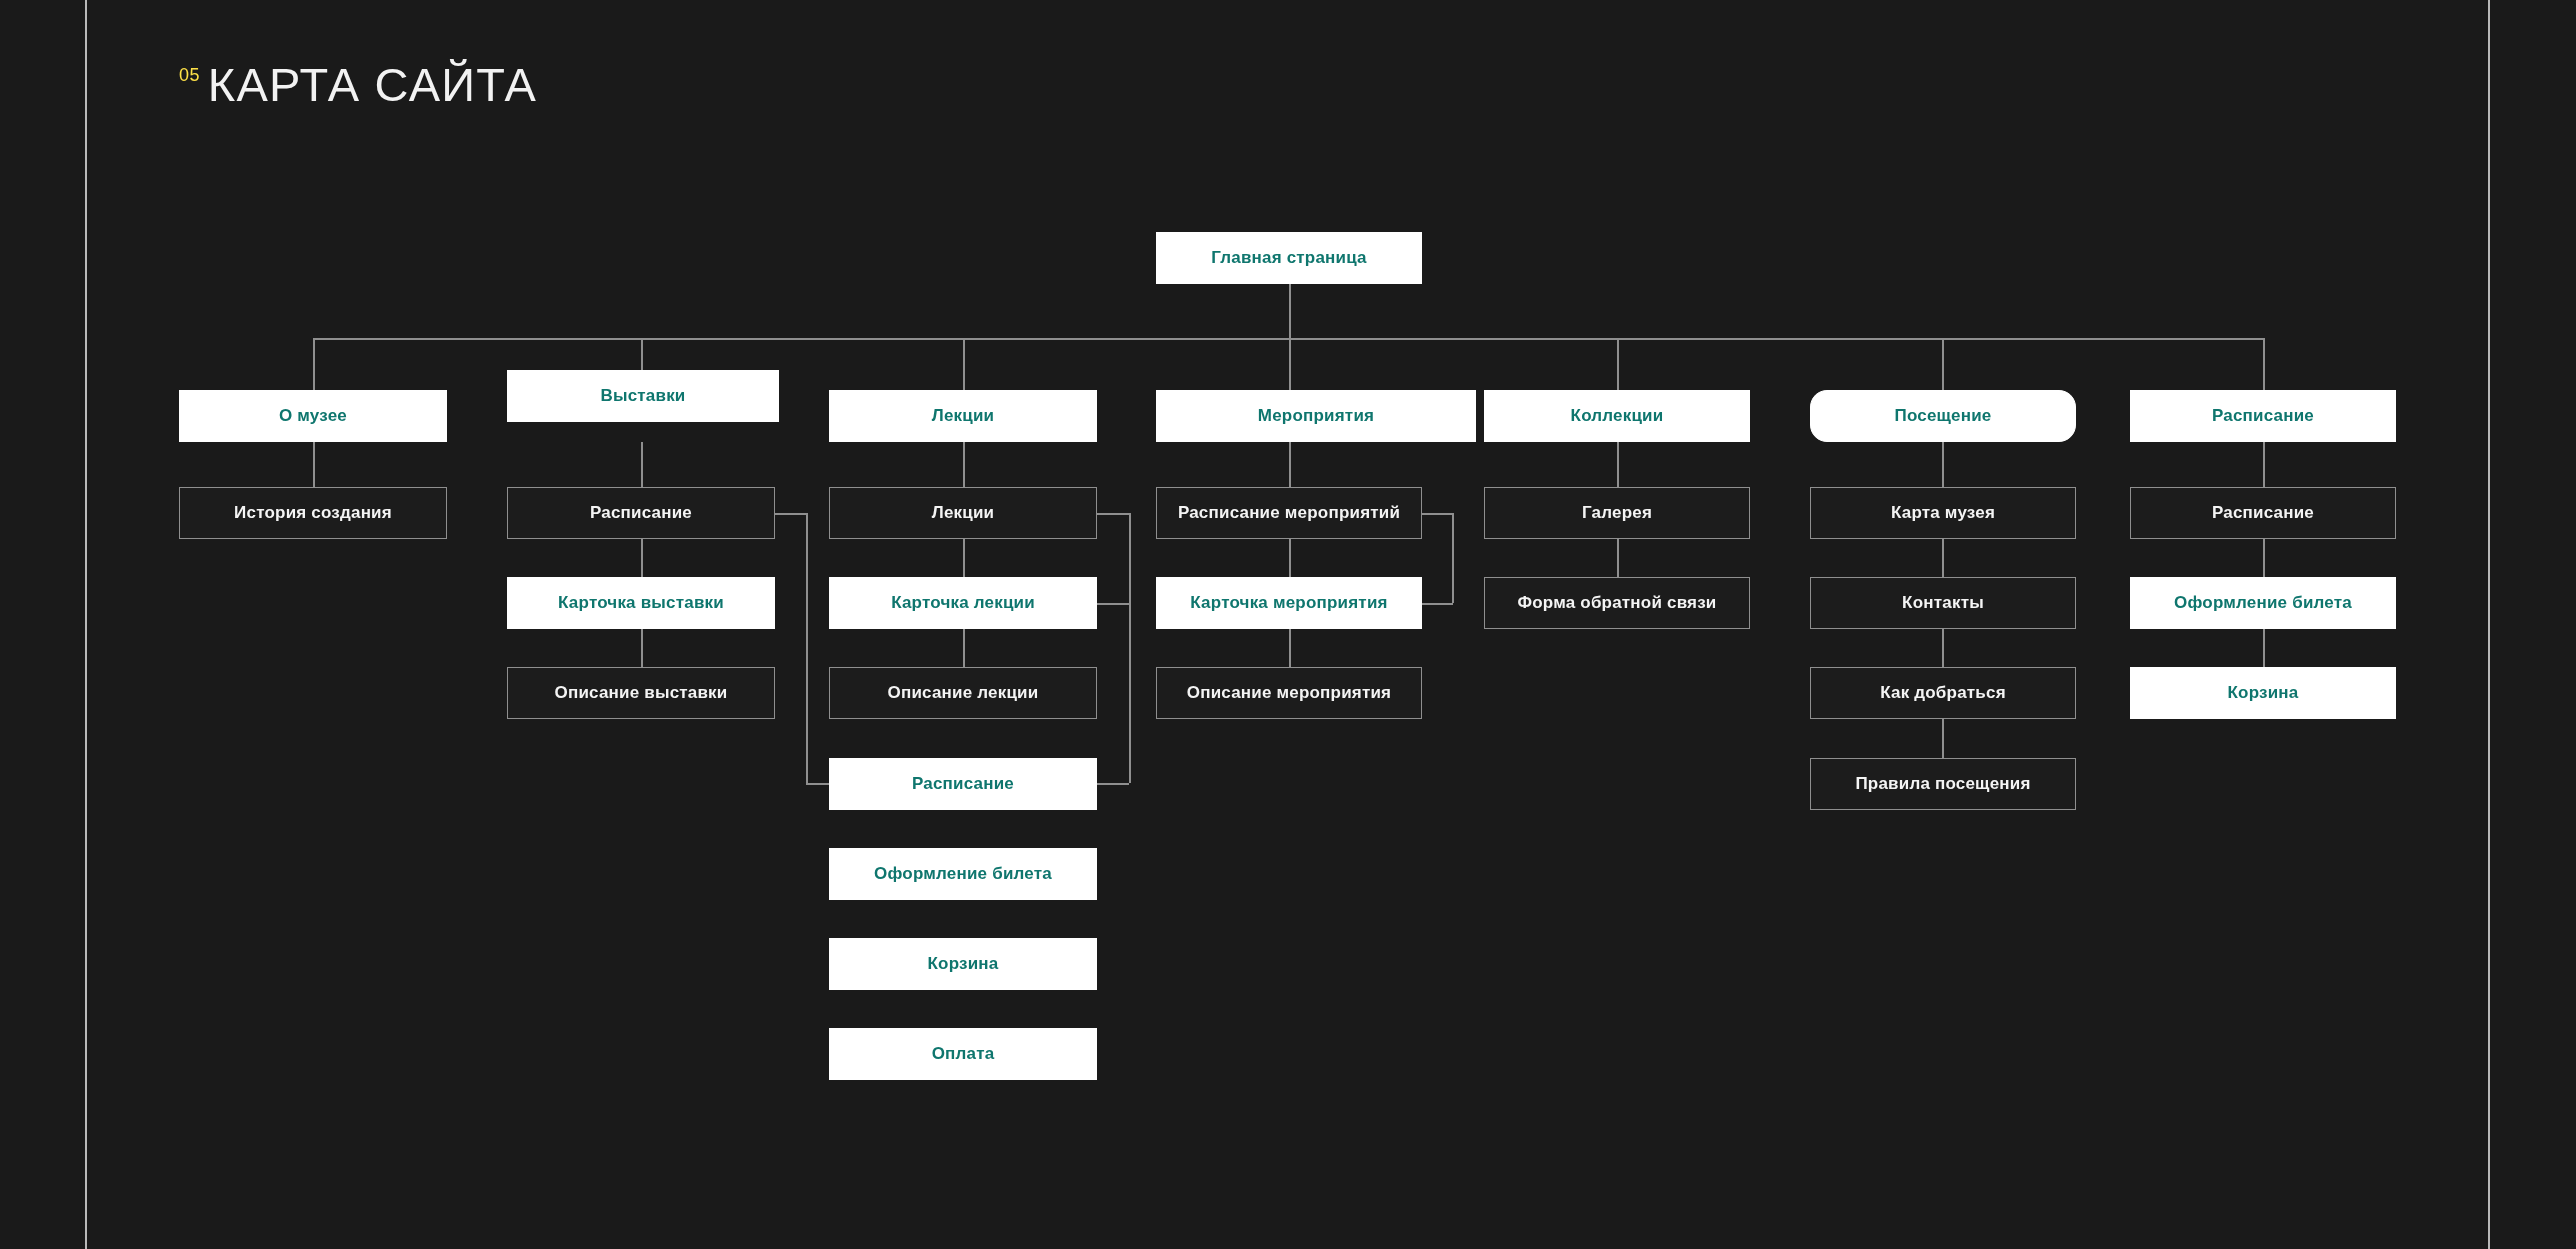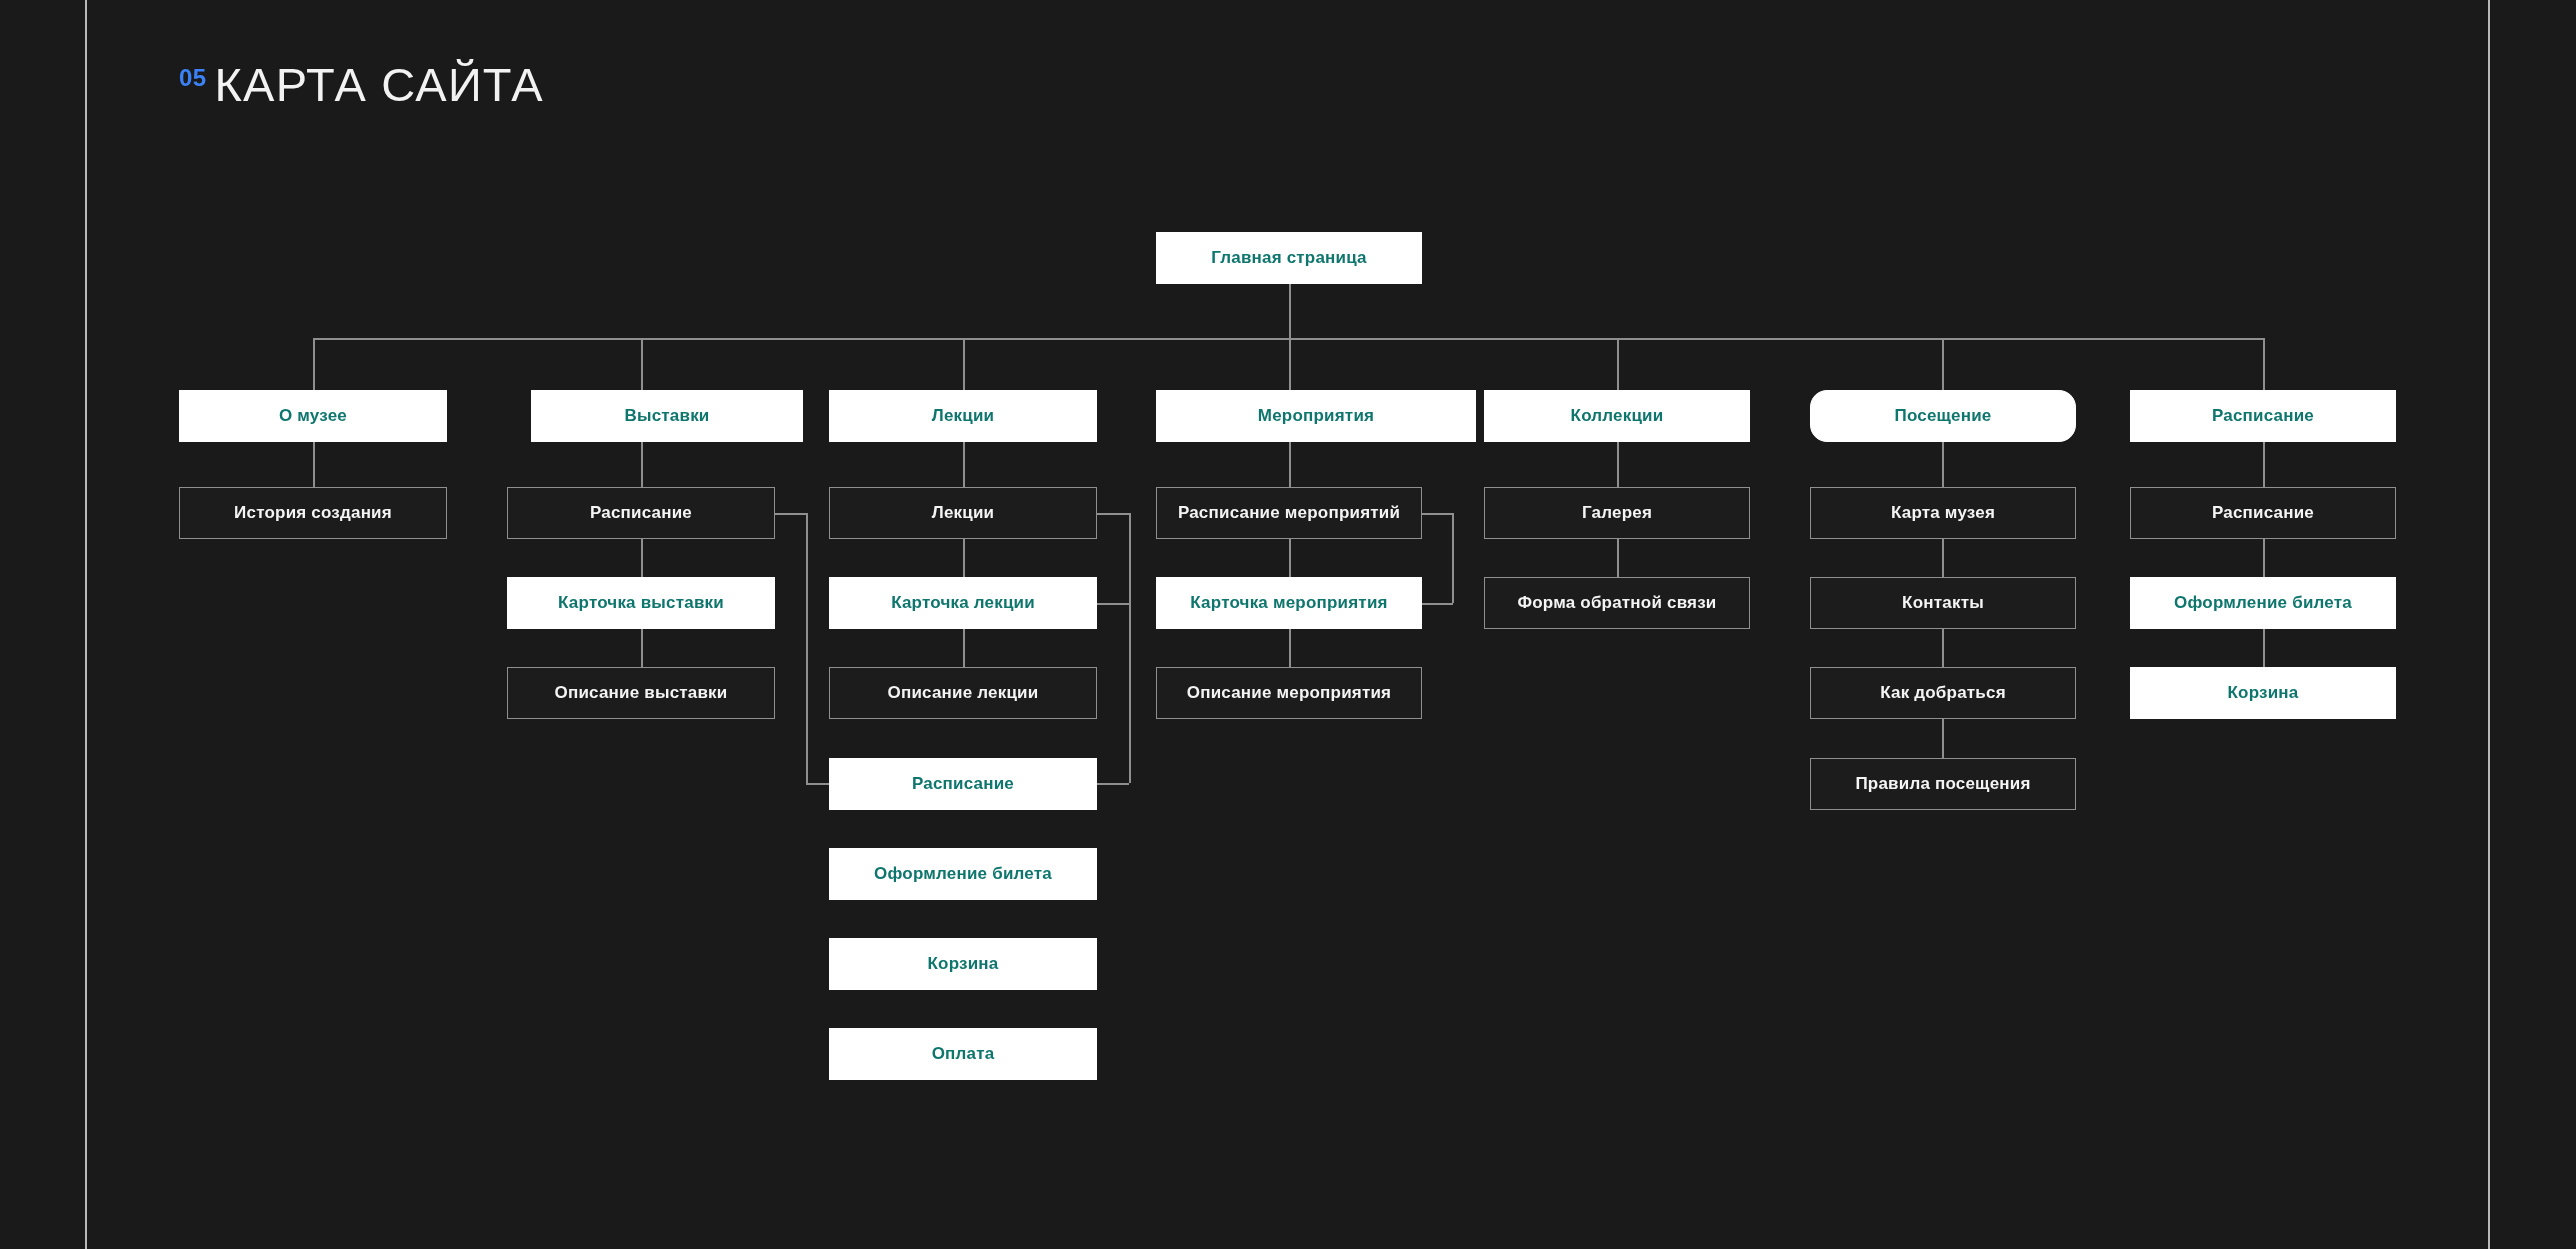--- a/index.html
+++ b/index.html
@@ -31,27 +31,27 @@
   #heading {
     position: absolute;
     left: 179px;
     top: 63px;
     display: flex;
     align-items: flex-start;
     color: #f2f2f2;
     white-space: nowrap;
   }
   #heading .num {
-    font-size: 24px;
-    font-weight: 700;
+    font-size: 18px;
+    font-weight: 400;
     line-height: 1;
     letter-spacing: 0.4px;
     padding-top: 3.2px;
     padding-right: 8px;
-    color: #3b82f6;
+    color: #fde047;
   }
   #heading .ttl {
     font-size: 47px;
     font-weight: 300;
     line-height: 0.92;
     letter-spacing: 1.2px;
     color: #f2f2f2;
   }
 
   
@@ -144,21 +144,21 @@
   <div id="nodes">
       <div class="node light" style="left: 1156px; top: 232px; width: 266px; height: 52px;">
         <span>Главная страница</span>
       </div>
       <div class="node light" style="left: 179px; top: 390px; width: 268px; height: 52px;">
         <span>О музее</span>
       </div>
       <div class="node dark" style="left: 179px; top: 487px; width: 268px; height: 52px;">
         <span>История создания</span>
       </div>
-      <div class="node light" style="left: 507px; top: 390px; width: 272px; height: 52px; margin-left: 24px;">
+      <div class="node light" style="left: 507px; top: 370px; width: 272px; height: 52px;">
         <span>Выставки</span>
       </div>
       <div class="node dark" style="left: 507px; top: 487px; width: 268px; height: 52px;">
         <span>Расписание</span>
       </div>
       <div class="node light" style="left: 507px; top: 577px; width: 268px; height: 52px;">
         <span>Карточка выставки</span>
       </div>
       <div class="node dark" style="left: 507px; top: 667px; width: 268px; height: 52px;">
         <span>Описание выставки</span>

